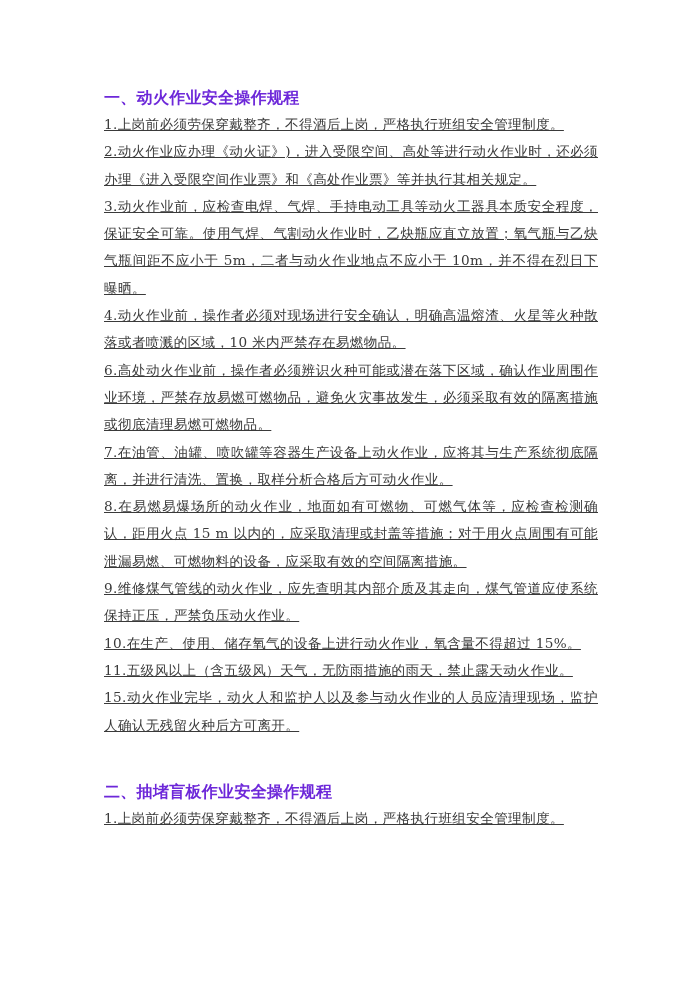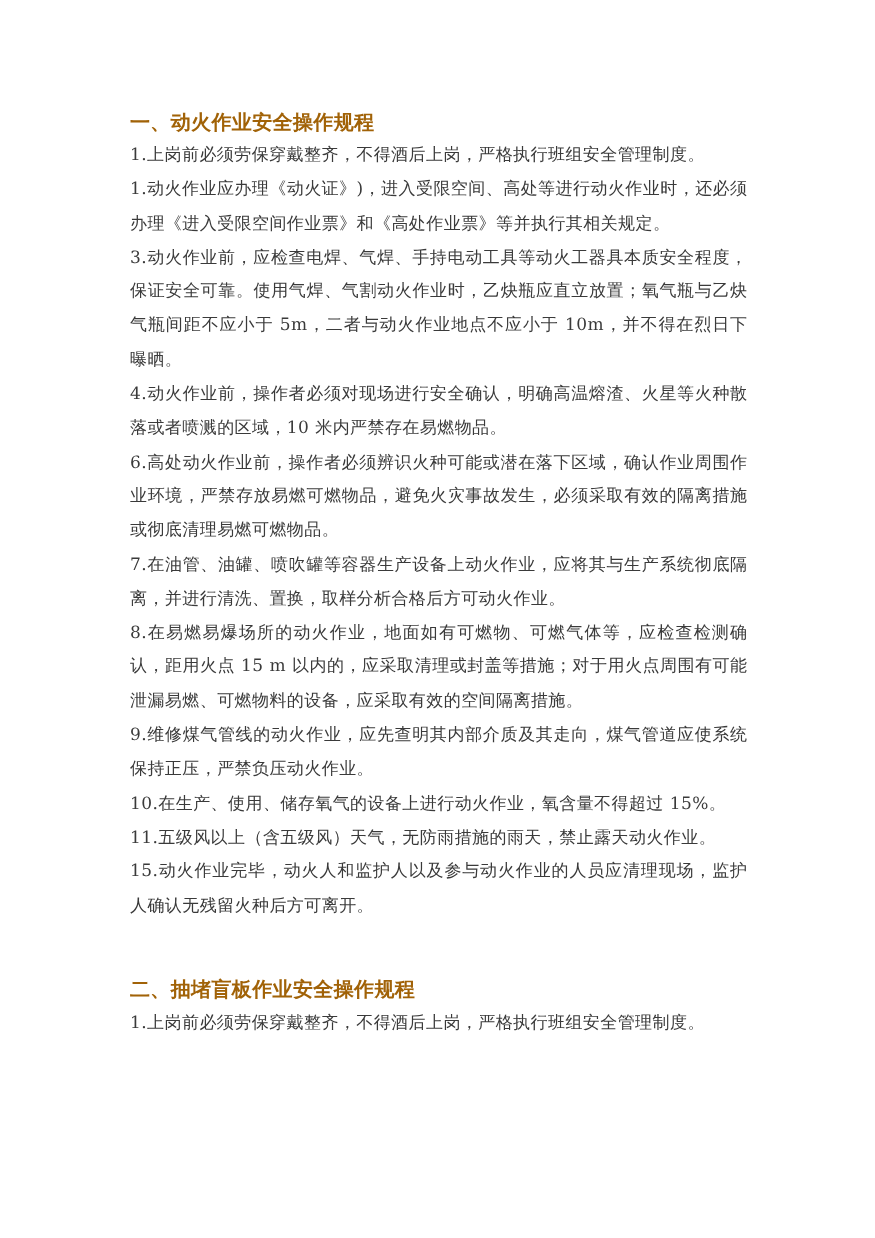--- a/index.html
+++ b/index.html
@@ -6,36 +6,36 @@
   body { width: 700px; height: 990px; overflow: hidden; position: relative; }
   .page {
     position: absolute; left: 104px; top: 84px; width: 494px;
     font-family: "DejaVu Serif", "Liberation Serif", serif;
     color: #3a3a3a;
   }
   .section { margin: 0; }
   .section + .section { margin-top: 39px; }
   .heading {
     font-family: "DejaVu Sans", "Liberation Sans", sans-serif;
-    font-weight: bold; font-size: 16px; color: #a16207;
+    font-weight: bold; font-size: 16px; color: #6d28d9;
     line-height: 27px; margin: 0; letter-spacing: 0.3px;
   }
   .item {
     font-size: 13.6px; line-height: 27.3px; margin: 0;
-    text-align: justify; letter-spacing: 0.35px;
+    text-align: justify; letter-spacing: 0.35px; text-decoration: underline;
   }
 </style>
 </head>
 <body>
 
 <div class="page">
   <div class="section">
     <p class="heading">一、动火作业安全操作规程</p>
     <p class="item">1.上岗前必须劳保穿戴整齐，不得酒后上岗，严格执行班组安全管理制度。</p>
-    <p class="item">1.动火作业应办理《动火证》)，进入受限空间、高处等进行动火作业时，还必须办理《进入受限空间作业票》和《高处作业票》等并执行其相关规定。</p>
+    <p class="item">2.动火作业应办理《动火证》)，进入受限空间、高处等进行动火作业时，还必须办理《进入受限空间作业票》和《高处作业票》等并执行其相关规定。</p>
     <p class="item">3.动火作业前，应检查电焊、气焊、手持电动工具等动火工器具本质安全程度，保证安全可靠。使用气焊、气割动火作业时，乙炔瓶应直立放置；氧气瓶与乙炔气瓶间距不应小于 5m，二者与动火作业地点不应小于 10m，并不得在烈日下曝晒。</p>
     <p class="item">4.动火作业前，操作者必须对现场进行安全确认，明确高温熔渣、火星等火种散落或者喷溅的区域，10 米内严禁存在易燃物品。</p>
     <p class="item">6.高处动火作业前，操作者必须辨识火种可能或潜在落下区域，确认作业周围作业环境，严禁存放易燃可燃物品，避免火灾事故发生，必须采取有效的隔离措施或彻底清理易燃可燃物品。</p>
     <p class="item">7.在油管、油罐、喷吹罐等容器生产设备上动火作业，应将其与生产系统彻底隔离，并进行清洗、置换，取样分析合格后方可动火作业。</p>
     <p class="item">8.在易燃易爆场所的动火作业，地面如有可燃物、可燃气体等，应检查检测确认，距用火点 15 m 以内的，应采取清理或封盖等措施；对于用火点周围有可能泄漏易燃、可燃物料的设备，应采取有效的空间隔离措施。</p>
     <p class="item">9.维修煤气管线的动火作业，应先查明其内部介质及其走向，煤气管道应使系统保持正压，严禁负压动火作业。</p>
     <p class="item">10.在生产、使用、储存氧气的设备上进行动火作业，氧含量不得超过 15%。</p>
     <p class="item">11.五级风以上（含五级风）天气，无防雨措施的雨天，禁止露天动火作业。</p>
     <p class="item">15.动火作业完毕，动火人和监护人以及参与动火作业的人员应清理现场，监护人确认无残留火种后方可离开。</p>
   </div>

